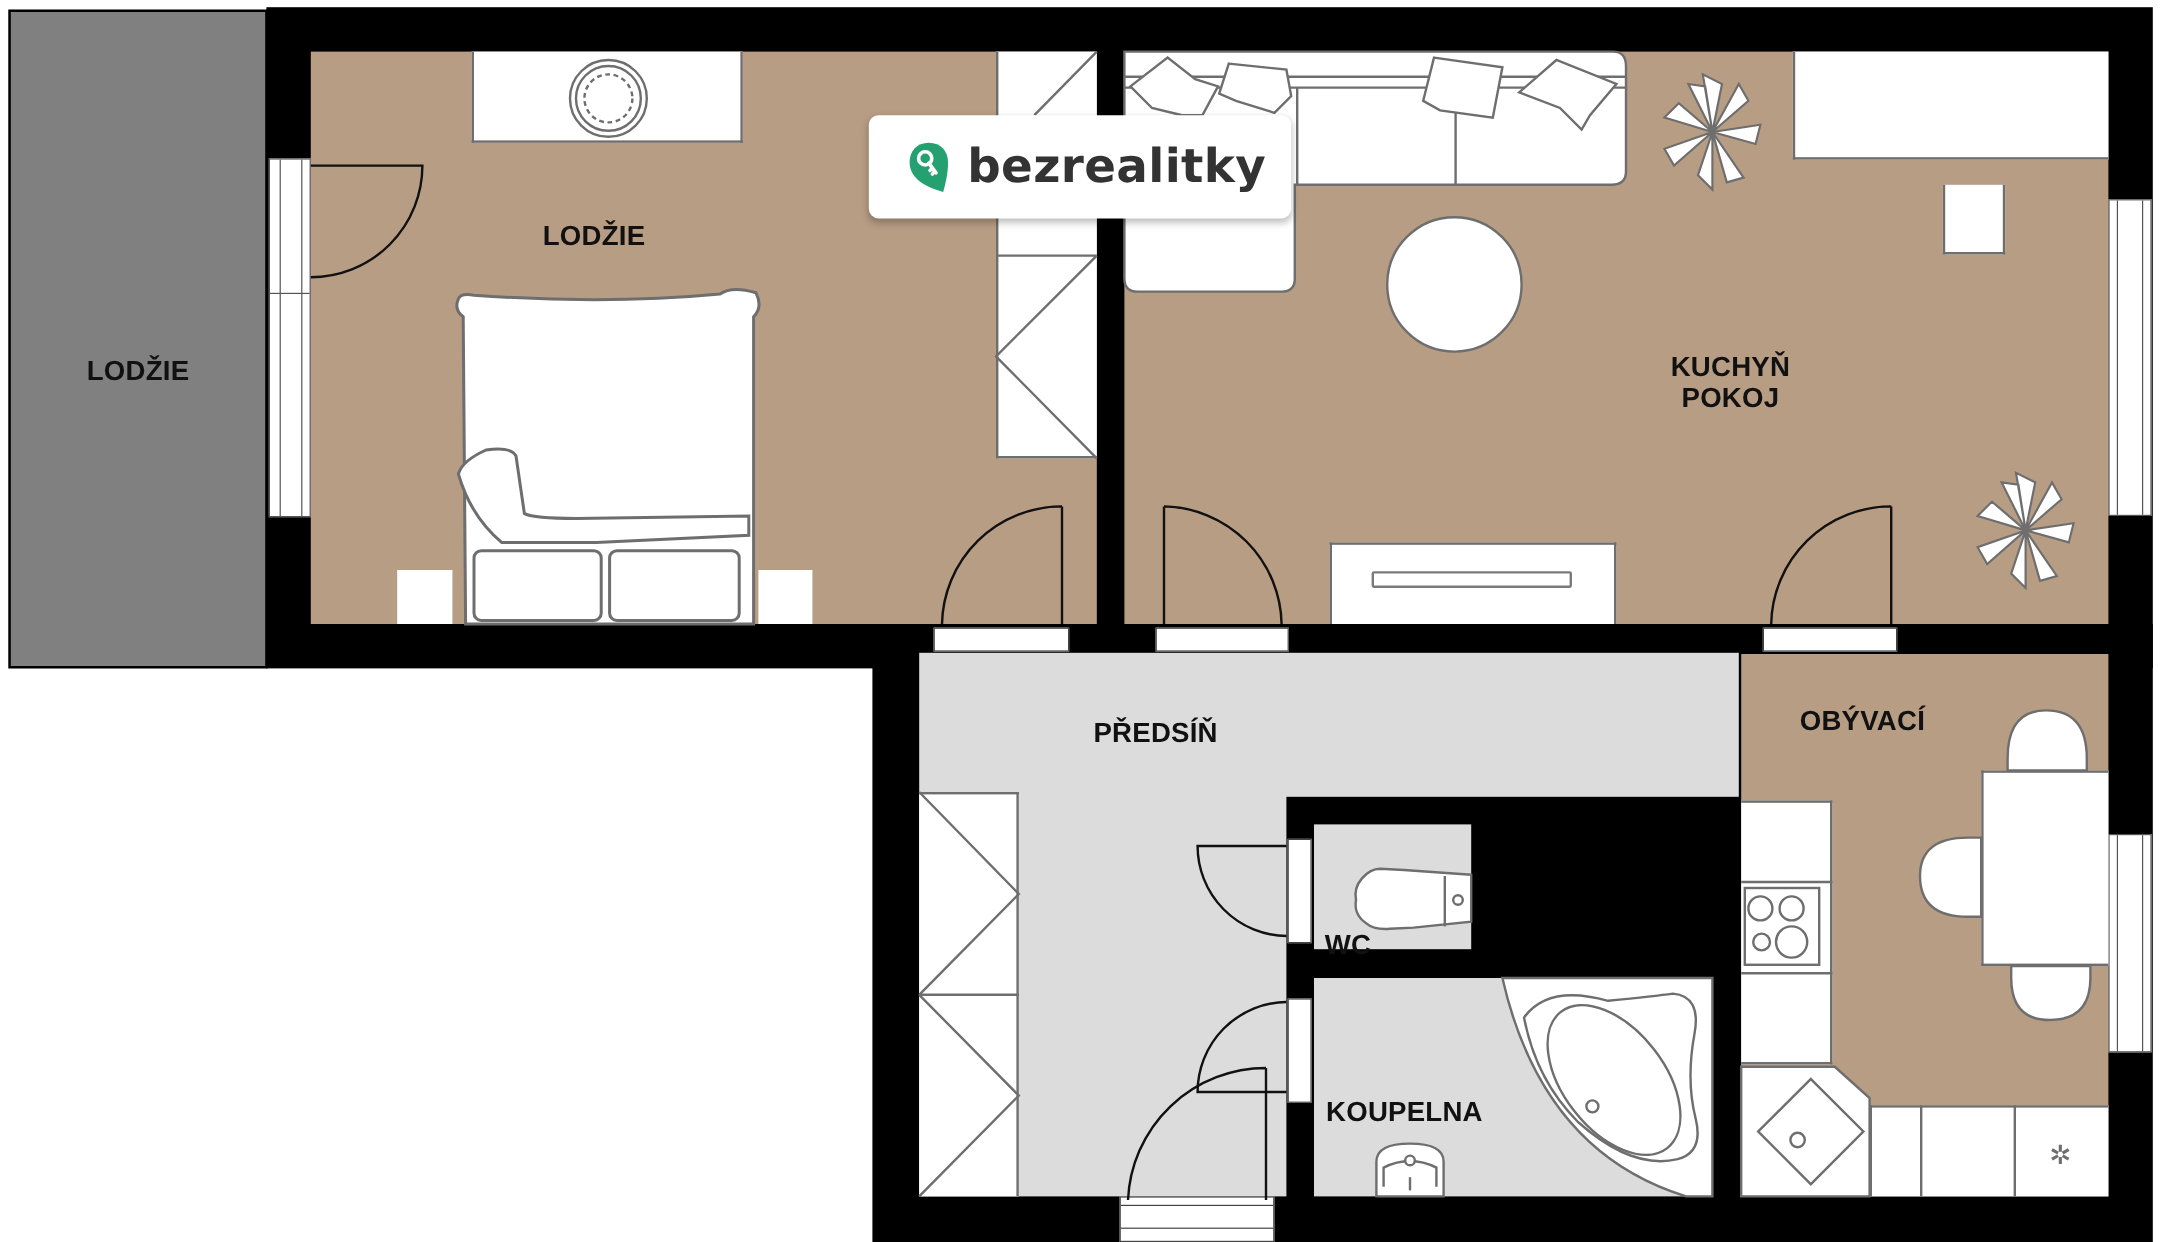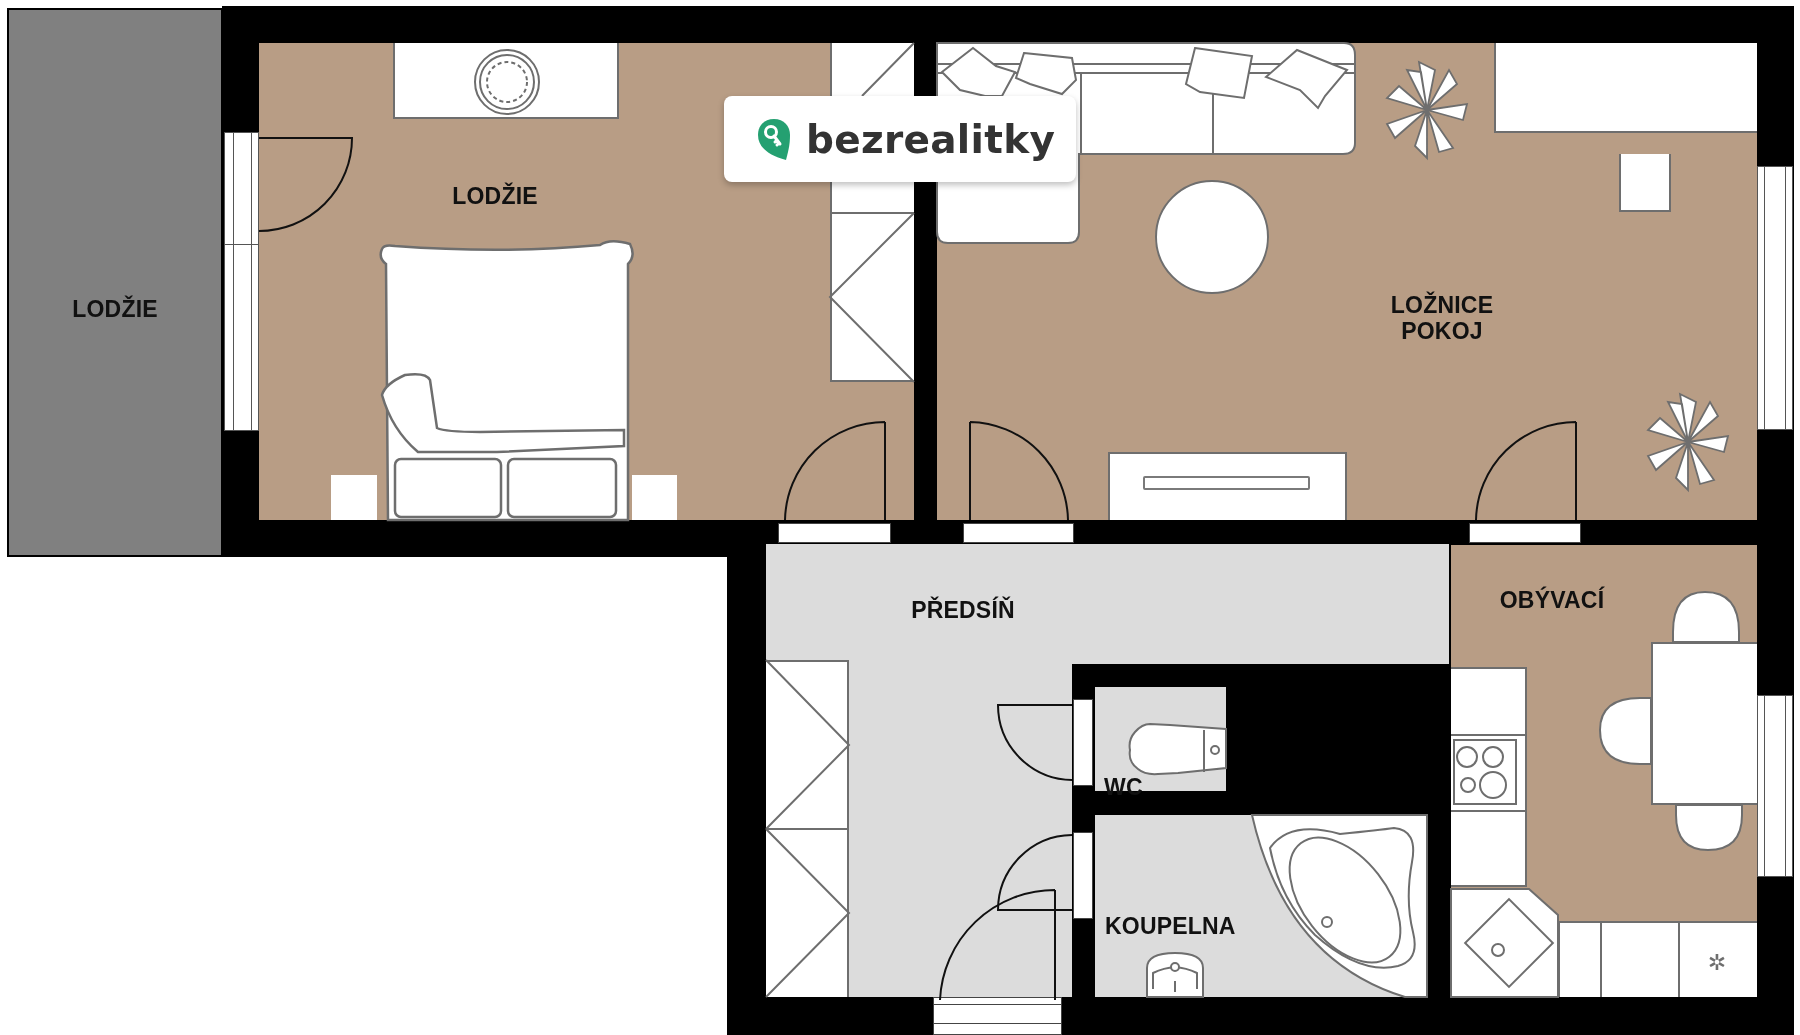--- a/index.html
+++ b/index.html
@@ -161,21 +161,21 @@
       <path d="M1147 997 L1147 968 Q1147 953 1175 953 Q1203 953 1203 968 L1203 997 Z"></path>
       <path d="M1153 989 L1153 973 Q1175 962 1197 973 L1197 989"></path>
       <circle cx="1175" cy="967" r="4"></circle>
       <line x1="1175" y1="981" x2="1175" y2="992"></line>
     </g>
   </svg>
 
   <div class="label" style="left:40px;top:296px;width:150px;">LODŽIE</div>
   <div class="label" style="left:420px;top:183px;width:150px;">LODŽIE</div>
   <div class="abs" style="left:1367px;top:292px;width:150px;text-align:center;">
-    <div class="label" style="position:static;">LOŽNICE</div>
+    <div class="label" style="position:static;">KUCHYŇ</div>
     <div class="label" style="position:static;text-align:center;">POKOJ</div>
   </div>
   <div class="label" style="left:888px;top:597px;width:150px;">PŘEDSÍŇ</div>
   <div class="label" style="left:1477px;top:587px;width:150px;">OBÝVACÍ</div>
   <div class="label" style="left:1104px;top:734px;width:50px;text-align:left;margin-top:40px;">WC</div>
   <div class="label" style="left:1105px;top:913px;width:150px;text-align:left;">KOUPELNA</div>
 
   <div class="logo-card">
     <svg width="36" height="44" viewBox="0 0 36 44">
       <path d="M18 2 C8 2 2 9 2 18 C2 30 12 38 30 43 C33 32 34 26 34 18 C34 9 28 2 18 2 Z" fill="#24a071"></path>

